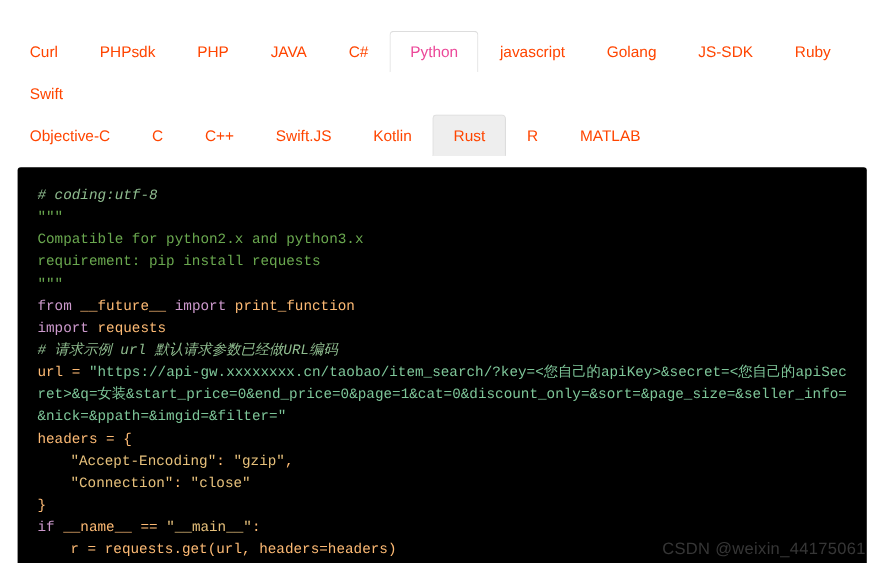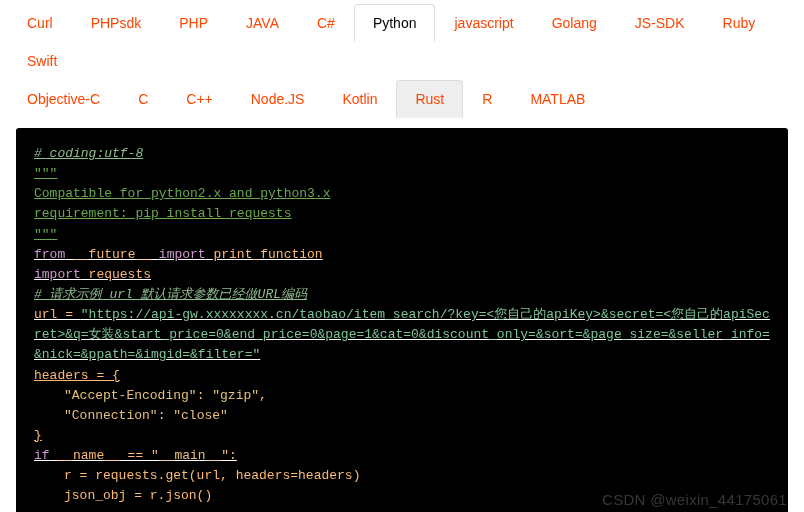--- a/index.html
+++ b/index.html
@@ -5,38 +5,38 @@
     * { margin: 0; padding: 0; box-sizing: border-box; }
     body {
       font-family: "Helvetica Neue", Helvetica, Arial, sans-serif;
       background: #ffffff;
       width: 804px;
       height: 512px;
       overflow: hidden;
       position: relative;
     }
     .tabs-container {
-      padding: 4px 8px 0 8px;
+      padding: 28px 8px 0 8px;
     }
     .tabs-row {
       display: flex;
       flex-wrap: wrap;
       gap: 0;
     }
     .tab-item {
       color: #ff4500;
       font-size: 14px;
       padding: 10px 18px;
       cursor: pointer;
       border: 1px solid transparent;
       border-radius: 4px 4px 0 0;
       white-space: nowrap;
     }
     .tab-item.active {
-      color: #000000;
+      color: #ec4899;
       background: #ffffff;
       border: 1px solid #ddd;
       border-bottom: 1px solid #fff;
       text-align: center;
     }
     .tab-item.hover-like {
       background: #eeeeee;
       color: #ff4500;
       border: 1px solid #ddd;
       border-bottom: 1px solid #eee;
@@ -61,21 +61,21 @@
     .watermark {
       position: absolute;
       bottom: 4px;
       right: 17px;
       font-size: 15px;
       color: rgba(120,120,120,0.45);
       letter-spacing: 0.3px;
       pointer-events: none;
     }
     .indent1 { padding-left: 30px; display: inline-block; }
-    .line { display: block; white-space: pre-wrap; word-break: break-all; text-decoration: underline; }
+    .line { display: block; white-space: pre-wrap; word-break: break-all; }
   </style>
 </head>
 <body>
 
 <div class="tabs-container">
   <div class="tabs-row" id="tabs-row-1">
       <div class="tab-item">Curl</div>
       <div class="tab-item">PHPsdk</div>
       <div class="tab-item">PHP</div>
       <div class="tab-item">JAVA</div>
@@ -84,21 +84,21 @@
       <div class="tab-item">javascript</div>
       <div class="tab-item">Golang</div>
       <div class="tab-item">JS-SDK</div>
       <div class="tab-item">Ruby</div>
       <div class="tab-item">Swift</div>
     </div>
   <div class="tabs-row" id="tabs-row-2">
       <div class="tab-item">Objective-C</div>
       <div class="tab-item">C</div>
       <div class="tab-item">C++</div>
-      <div class="tab-item">Node.JS</div>
+      <div class="tab-item">Swift.JS</div>
       <div class="tab-item">Kotlin</div>
       <div class="tab-item hover-like">Rust</div>
       <div class="tab-item">R</div>
       <div class="tab-item">MATLAB</div>
     </div>
 </div>
 
 <div class="code-block">
   <span class="line c-comment-it"># coding:utf-8</span>
   <span class="line c-green">"""</span>

